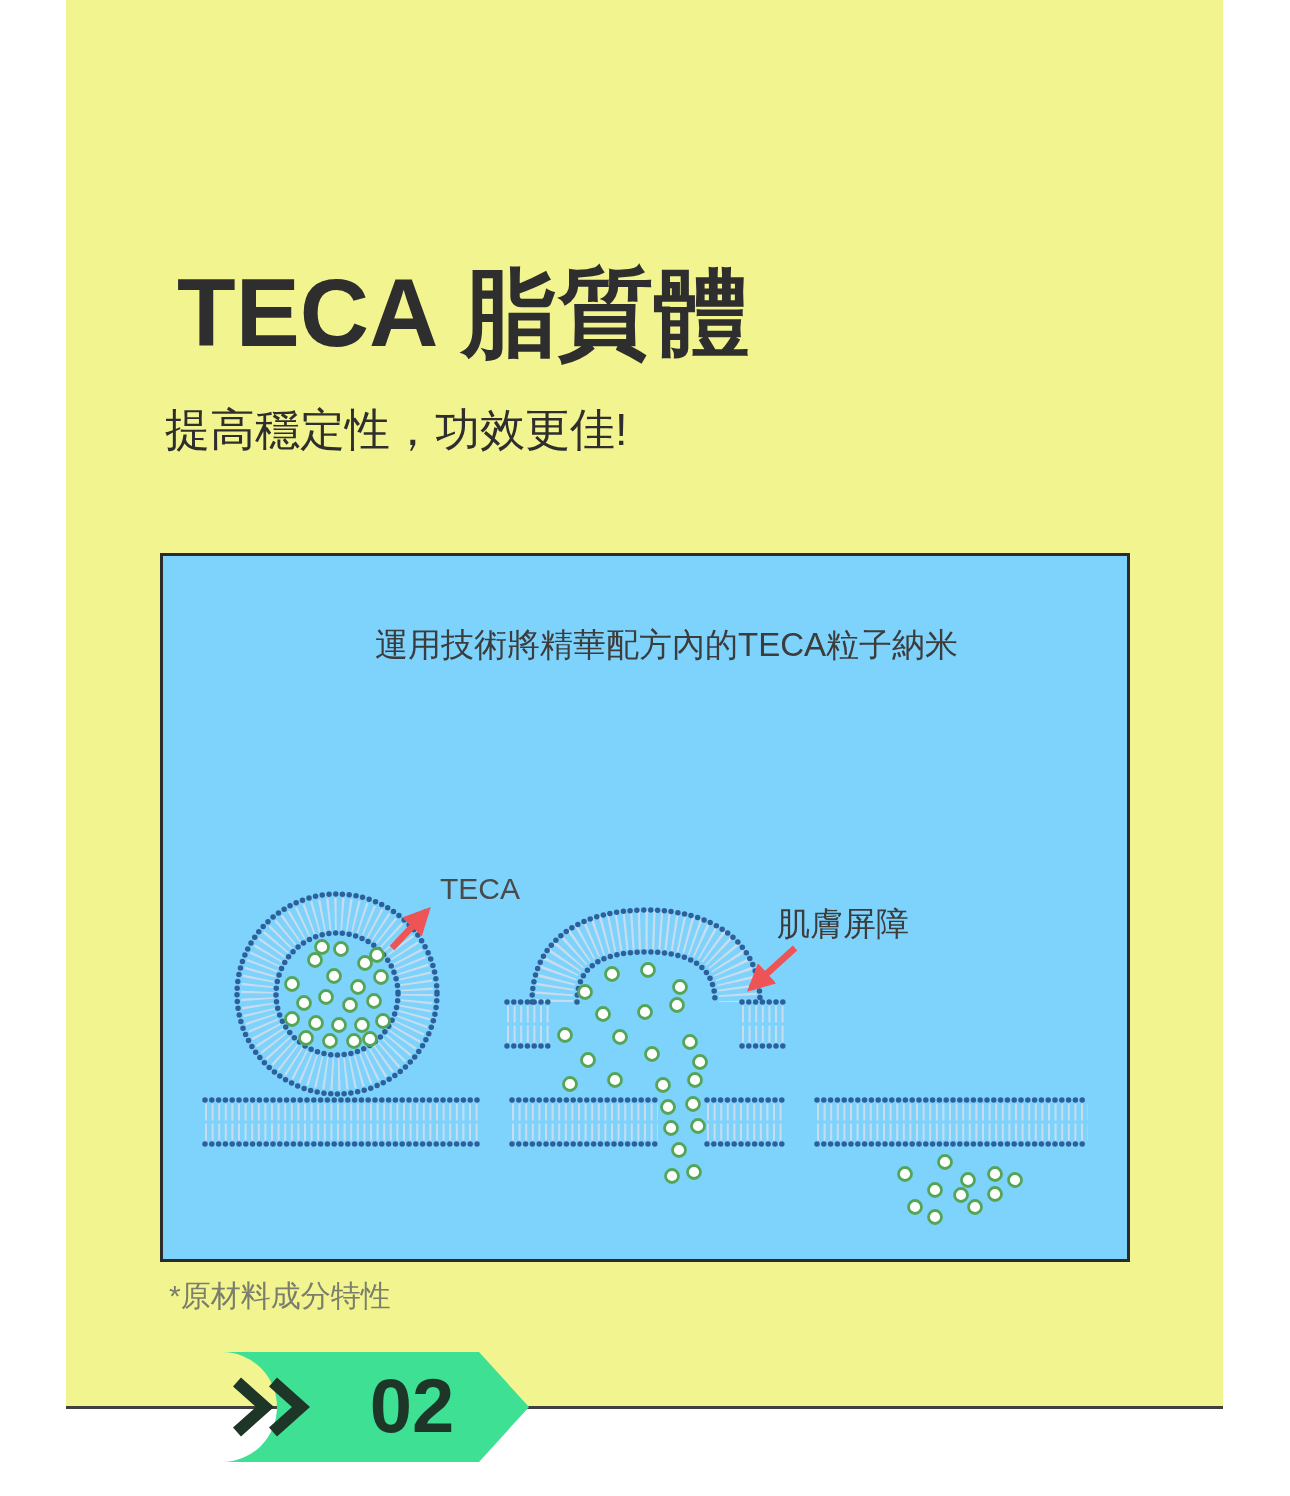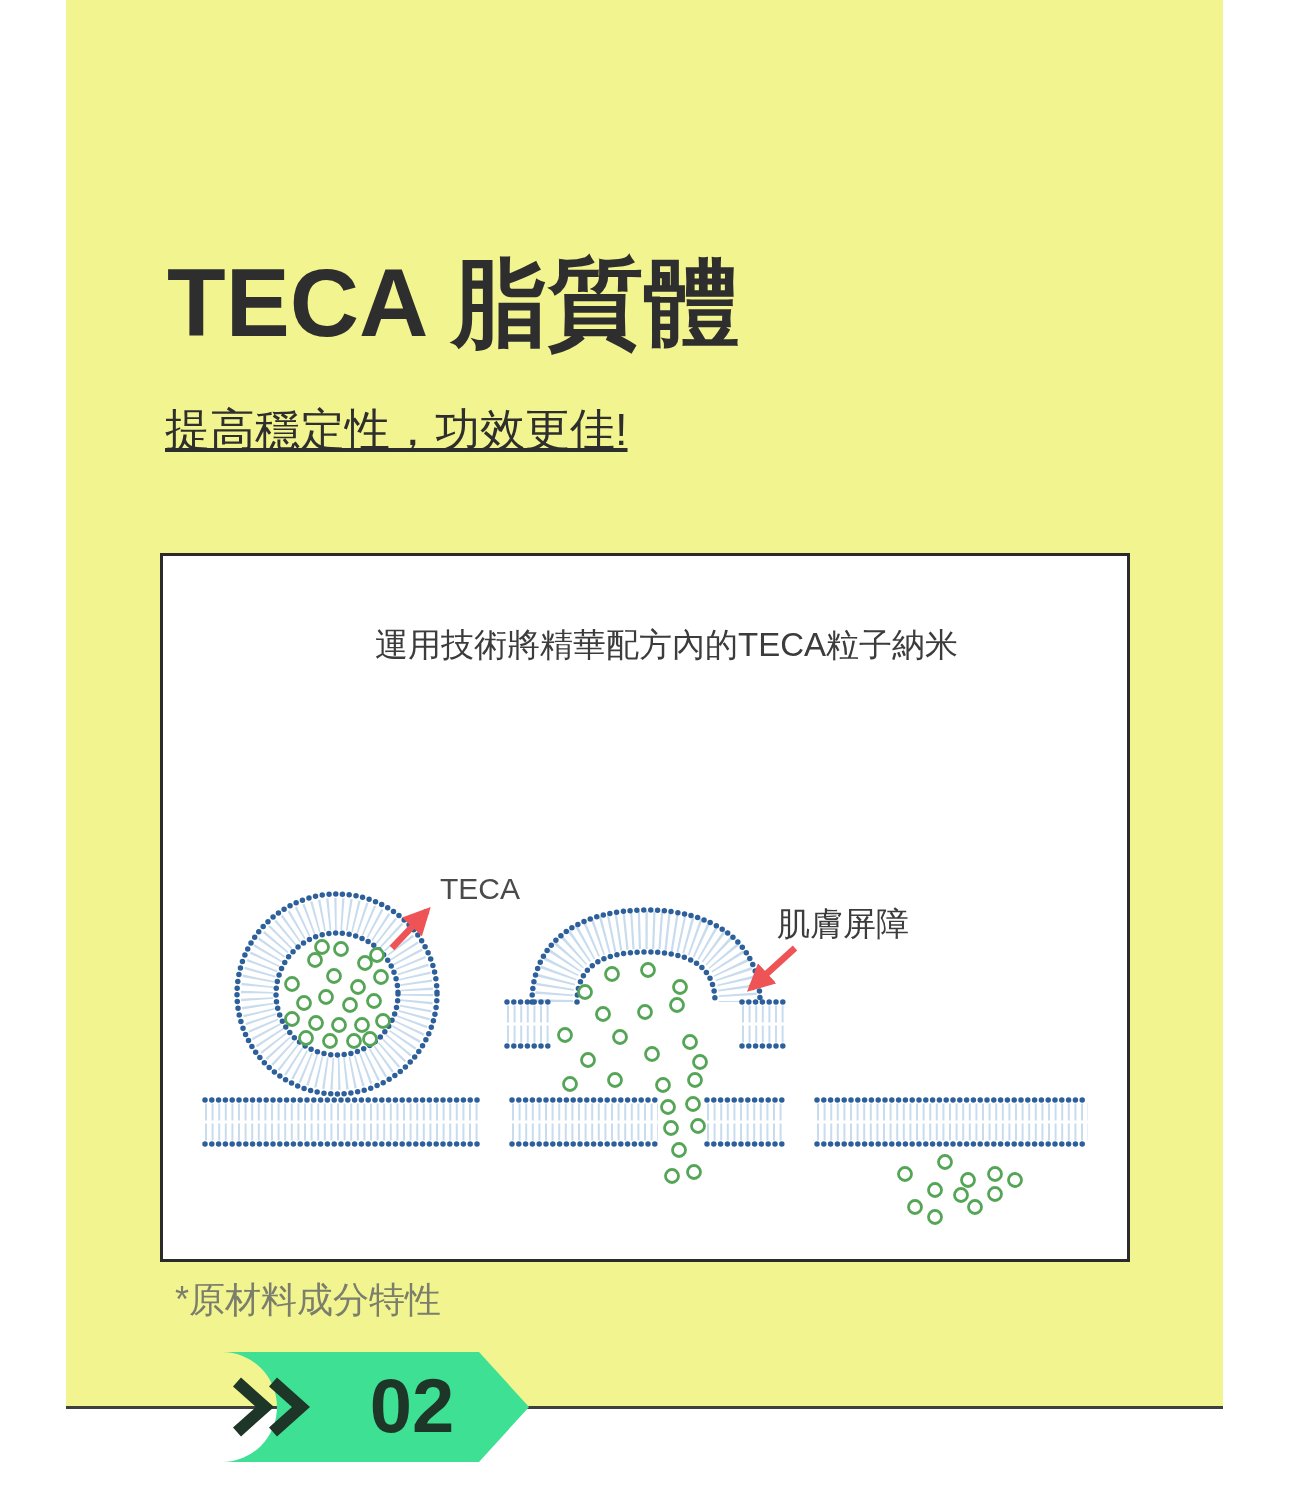--- a/index.html
+++ b/index.html
@@ -5,42 +5,42 @@
   html,body { margin:0; padding:0; }
   body {
     width:1290px; height:1496px; background:#ffffff; position:relative;
     font-family:"Liberation Sans","DejaVu Sans",sans-serif; overflow:hidden;
   }
   .panel {
     position:absolute; left:66px; top:0; width:1157px; height:1406px;
     background:var(--c-background); border-bottom:3px solid var(--c-panel_border);
   }
   .title {
-    position:absolute; left:97px; top:246px; margin:4px;
+    position:absolute; left:97px; top:246px; margin:14px;
     font-size:96px; font-weight:800; letter-spacing:0px; line-height:1.1;
     color:var(--c-title_text); white-space:nowrap;
   }
   .subtitle {
     position:absolute; left:99px; top:400px;
-    font-size:45px; font-weight:500; color:var(--c-title_text); white-space:nowrap;text-decoration:underline;
+    font-size:45px; font-weight:500; color:var(--c-title_text); white-space:nowrap;
   }
   .info-box {
     position:absolute; left:94px; top:553px; width:964px; height:703px;
-    background:#ffffff; border:3px solid var(--c-box_border);
+    background:#7dd3fc; border:3px solid var(--c-box_border);
   }
   .para {
     position:absolute; left:212px; top:60px;
     font-size:33px; line-height:57px; color:var(--c-body_text); white-space:nowrap;
   }
   .diagram {
     position:absolute; left:0; top:289px; width:964px; height:414px;
   }
   .footnote {
-    position:absolute; left:109px; top:1276px;
-    font-size:36px; color:var(--c-footnote_text);
+    position:absolute; left:103px; top:1276px;
+    font-size:30px; color:var(--c-footnote_text);
   }
   .badge { position:absolute; left:101px; top:1352px; width:362px; height:98px; }
   .badge-num { font-family:"Liberation Sans","DejaVu Sans",sans-serif; font-size:76px; font-weight:600; fill:var(--c-badge_text); }
   
   .dotrow { stroke:var(--c-membrane_blue); stroke-width:5.5; stroke-dasharray:0 6.8; stroke-linecap:round; fill:none; }
   .tails  { stroke:var(--c-membrane_light); stroke-width:17; stroke-dasharray:2 4.6; fill:none; }
   .fan    { stroke:var(--c-membrane_light); fill:none; }
   .particle { stroke:var(--c-particle_green); stroke-width:2.8; fill:#ffffff; }
   .redarrow { stroke:var(--c-arrow_red); stroke-width:6.5; }
   .dlabel  { font-family:"Liberation Sans","DejaVu Sans",sans-serif; font-size:30px; fill:var(--c-label_text); }

